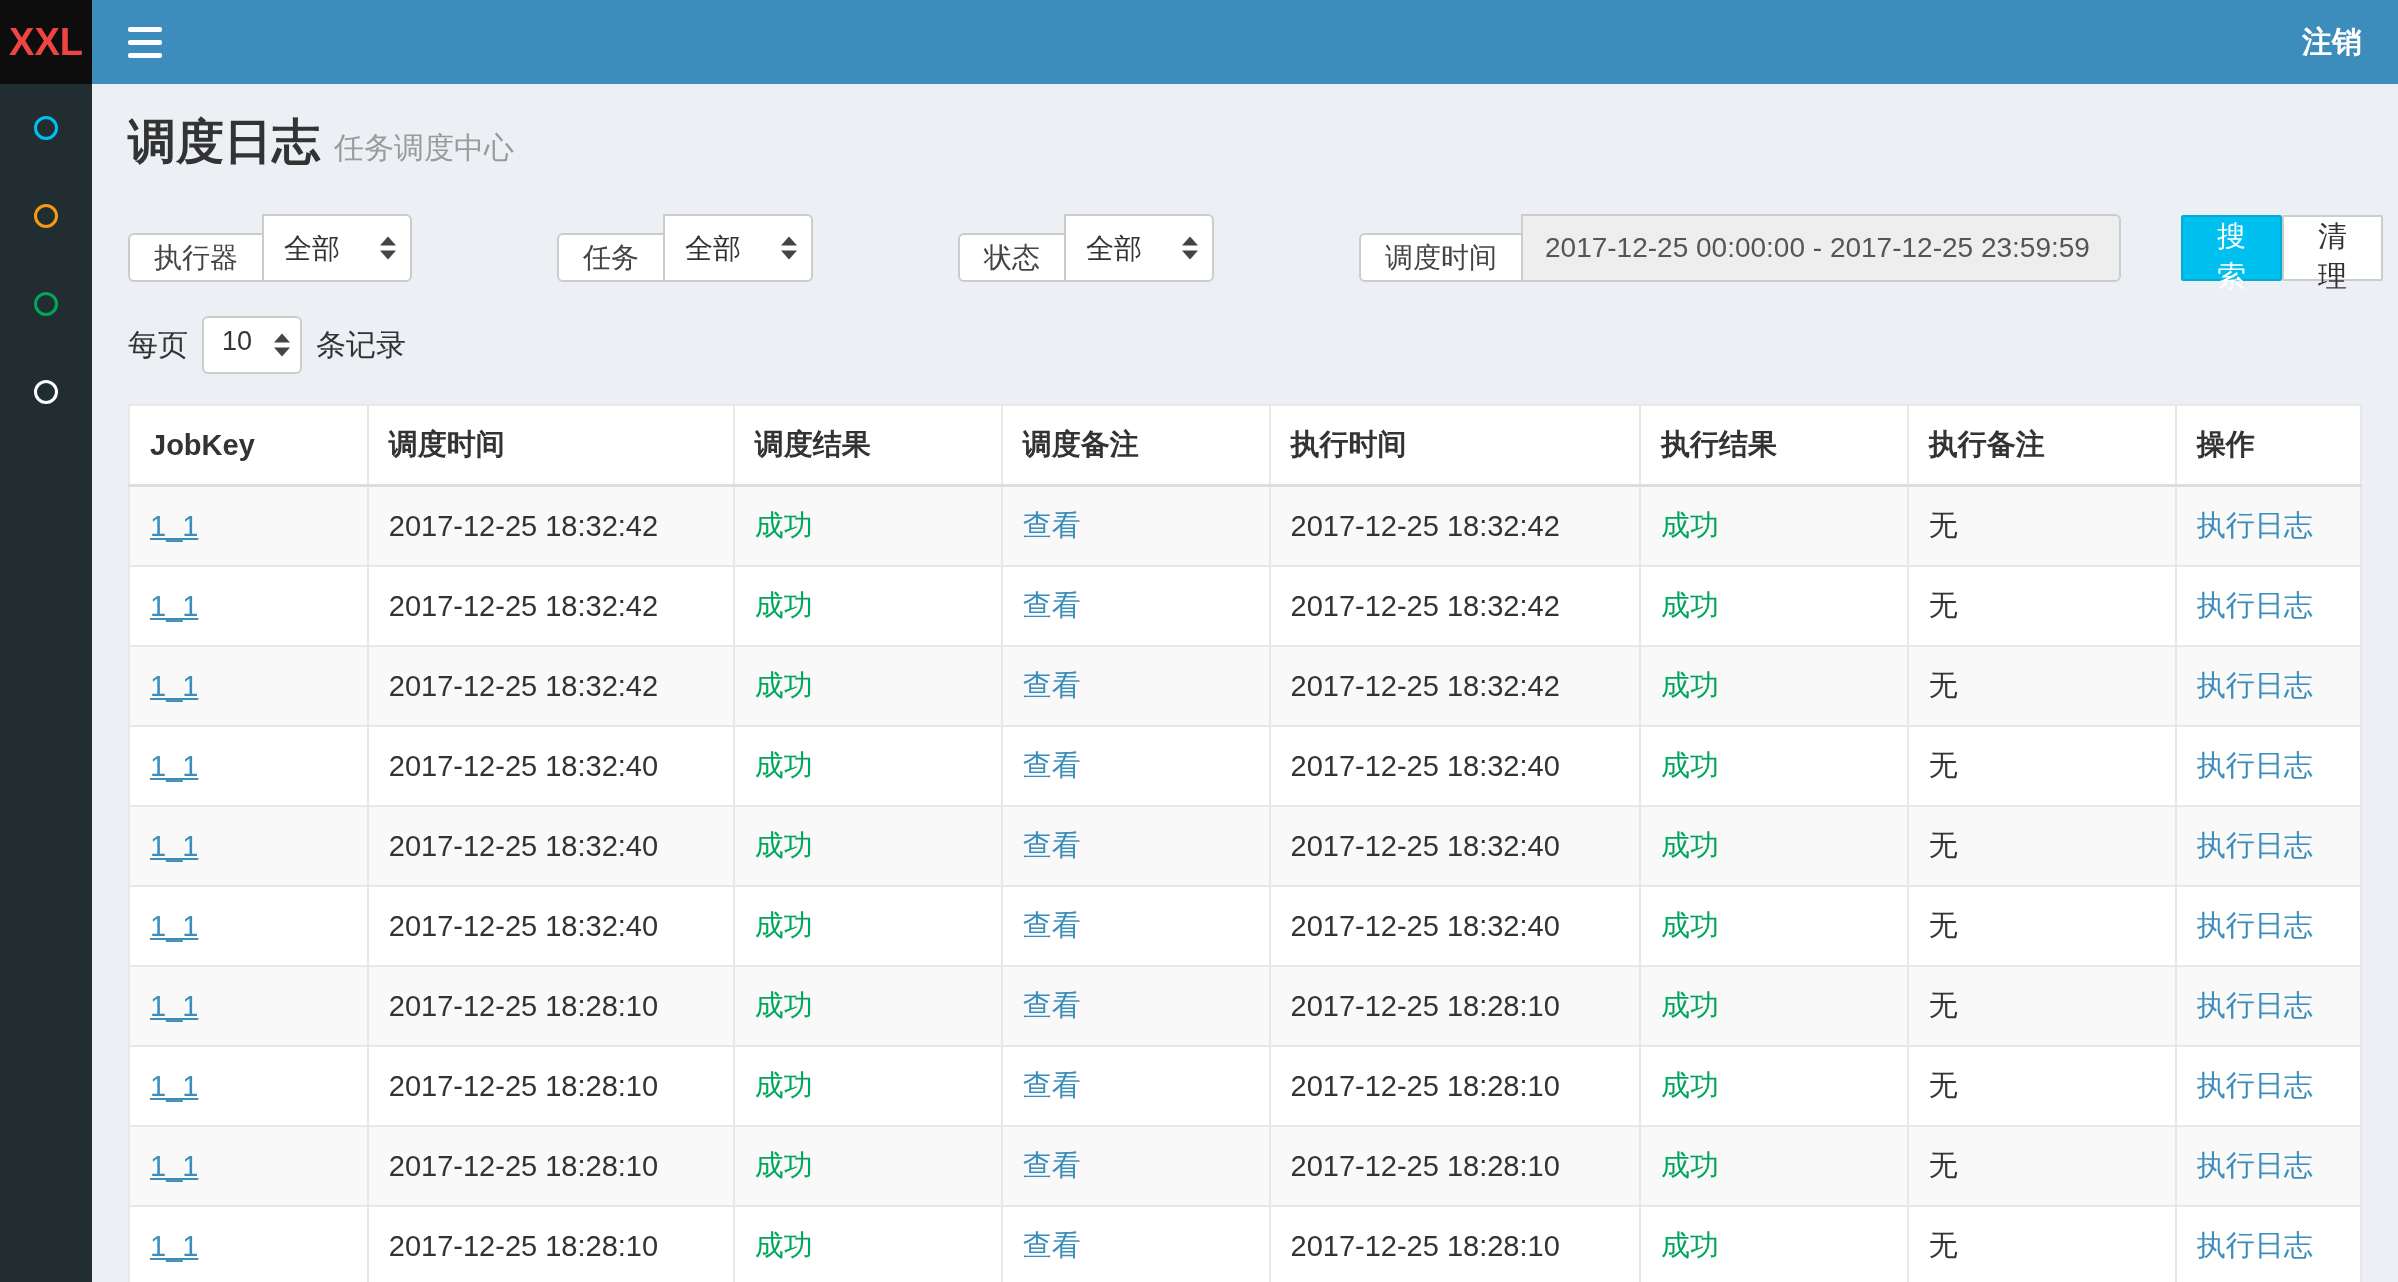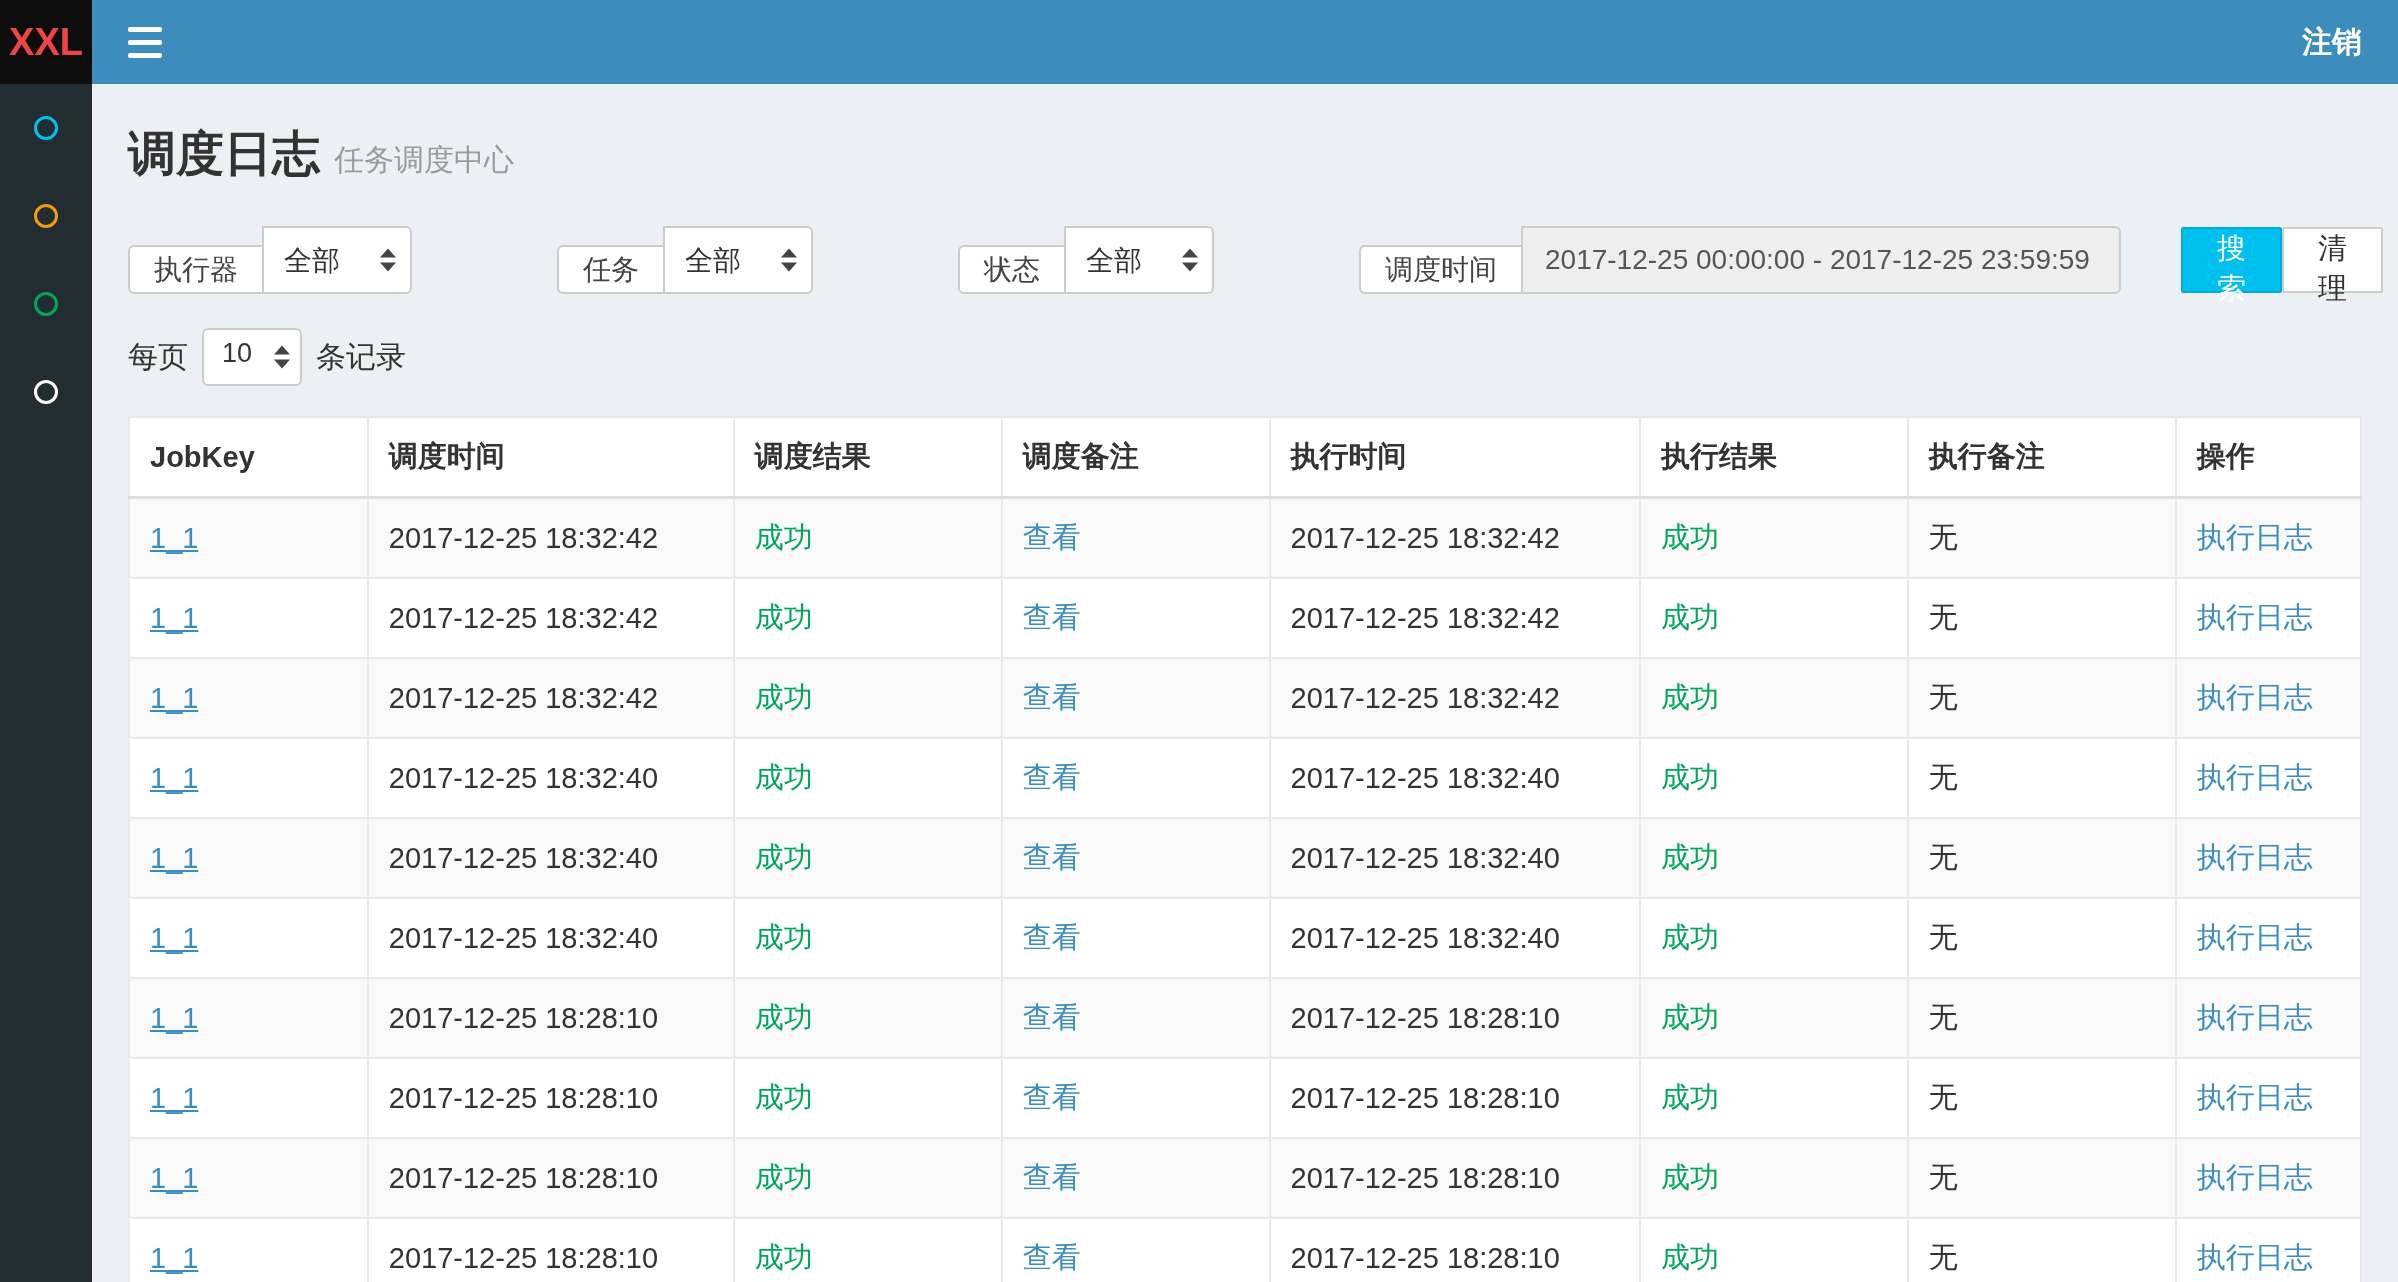--- a/index.html
+++ b/index.html
@@ -42,21 +42,21 @@
   .side-item {
     height: 88px; display: flex; align-items: center; justify-content: center; cursor: pointer;
   }
   .circle-icon {
     width: 24px; height: 24px; border: 3px solid #fff; border-radius: 50%;
   }
 
   
   .content { margin-left: 92px; padding: 22px 36px 0 36px; }
 
-  .page-header { display: flex; align-items: baseline; margin-top: 16px; }
+  .page-header { display: flex; align-items: baseline; margin-top: 4px; }
   .page-title { font-size: 48px; font-weight: 700; color: #333; }
   .page-subtitle { font-size: 30px; color: #9a9a9a; margin-left: 14px; font-weight: 400; }
 
   
   .filter-row { margin-top: 40px; display: flex; align-items: center; }
   .input-group { display: flex; align-items: stretch; height: 68px; }
   .ig-addon {
     background: #fff; border: 2px solid #ccc; border-radius: 6px 0 0 6px;
     display: flex; align-items: center; padding: 0 24px; font-size: 28px; color: #444;
     white-space: nowrap;

